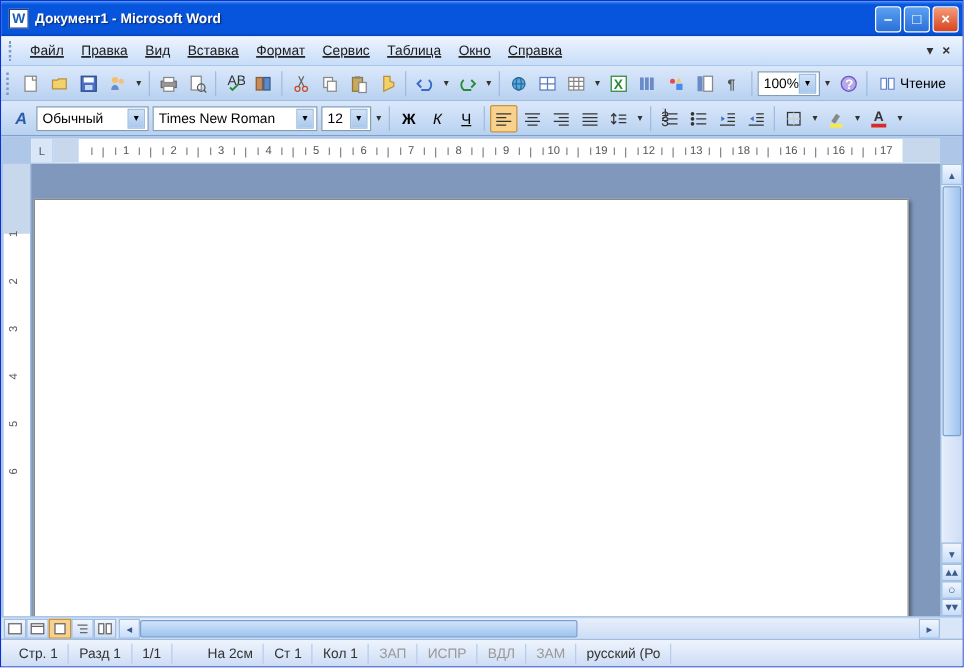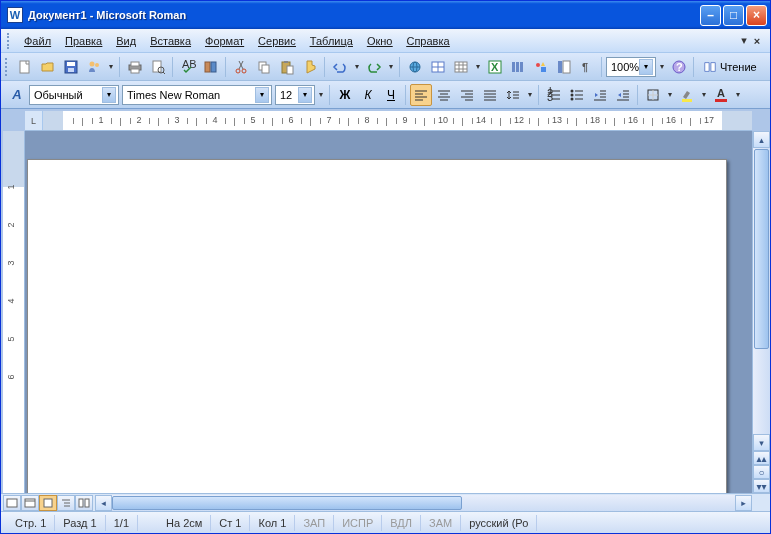--- a/index.html
+++ b/index.html
@@ -65,21 +65,21 @@
 .readbtn { display:flex;align-items:center;gap:3px;padding:0 4px;border:1px solid transparent;height:22px; }
 .zoomcombo { width: 50px; }
 </style>
 </head>
 <body>
 
 <div class="window">
 
   <div class="titlebar">
     <div class="appicon">W</div>
-    <div class="title">Документ1 - Microsoft Roman</div>
+    <div class="title">Документ1 - Microsoft Word</div>
     <div class="winbtns">
       <div class="winbtn min">–</div>
       <div class="winbtn max">□</div>
       <div class="winbtn close">×</div>
     </div>
   </div>
 
   <div class="menubar">
     <div class="handle"></div>
     <div class="menuitem"><u>Файл</u></div>
@@ -268,21 +268,21 @@
     </div>
   </div>
 
   <div class="toolbar2">
     <div class="handle"></div>
     <div class="fmt-aa">A</div>
     <div class="combo" style="width:90px">
       <div class="val">Обычный</div>
       <div class="cdd">▾</div>
     </div>
-    <div class="combo" style="width:150px;margin-left:2px">
+    <div class="combo" style="width:132px;margin-left:2px">
       <div class="val">Times New Roman</div>
       <div class="cdd">▾</div>
     </div>
     <div class="combo" style="width:40px;margin-left:2px">
       <div class="val">12</div>
       <div class="cdd">▾</div>
     </div>
     <div class="ddarrow">▾</div>
     <div class="sep"></div>
     <div class="tbtn">
@@ -439,21 +439,21 @@
           <div class="tick" style="left: 305px; height: 8px;"></div>
           <div class="tick" style="left: 314.5px;"></div>
           <div class="num" style="left: 362px;">9</div>
           <div class="tick" style="left: 333.5px;"></div>
           <div class="tick" style="left: 343px; height: 8px;"></div>
           <div class="tick" style="left: 352.5px;"></div>
           <div class="num" style="left: 400px;">10</div>
           <div class="tick" style="left: 371.5px;"></div>
           <div class="tick" style="left: 381px; height: 8px;"></div>
           <div class="tick" style="left: 390.5px;"></div>
-          <div class="num" style="left: 438px;">14</div>
+          <div class="num" style="left: 438px;">19</div>
           <div class="tick" style="left: 409.5px;"></div>
           <div class="tick" style="left: 419px; height: 8px;"></div>
           <div class="tick" style="left: 428.5px;"></div>
           <div class="num" style="left: 476px;">12</div>
           <div class="tick" style="left: 447.5px;"></div>
           <div class="tick" style="left: 457px; height: 8px;"></div>
           <div class="tick" style="left: 466.5px;"></div>
           <div class="num" style="left: 514px;">13</div>
           <div class="tick" style="left: 485.5px;"></div>
           <div class="tick" style="left: 495px; height: 8px;"></div>

